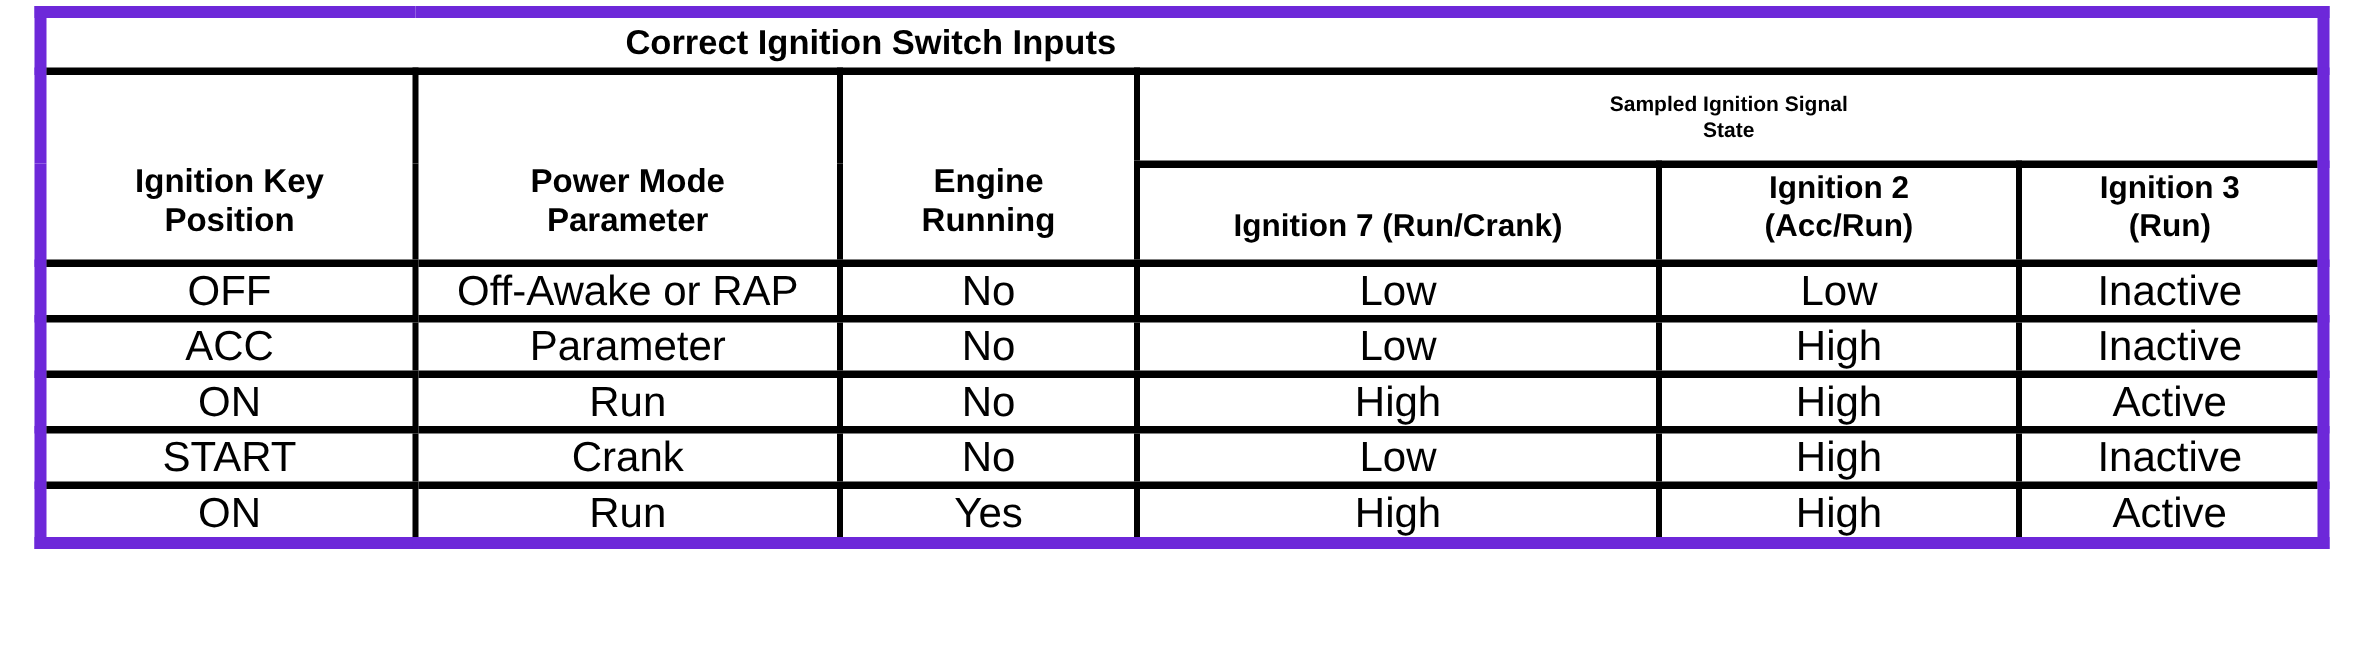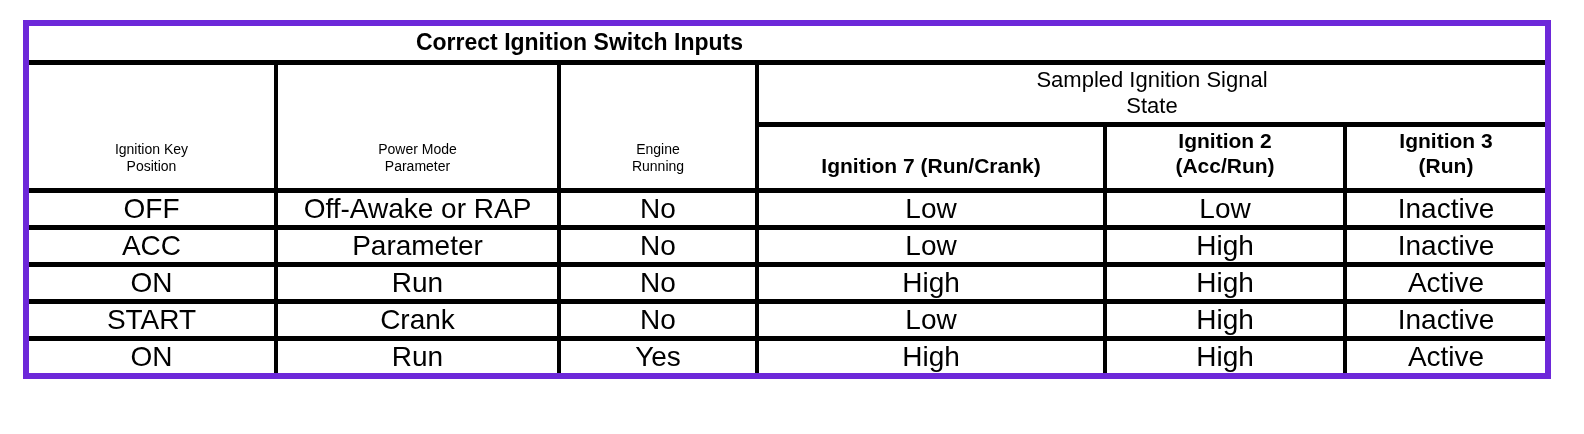--- a/index.html
+++ b/index.html
@@ -11,25 +11,25 @@
     position: relative;
     width: 1584px;
     height: 434px;
     background: #ffffff;
     font-family: "Liberation Sans", sans-serif;
     color: #000000;
   }
   table.ign-table {
     position: absolute;
     left: 23px;
-    top: 20px;
+    top: 4px;
     width: 1522px;
     border-collapse: collapse;
     table-layout: fixed;
-    border: 6px solid #6d28d9;
+    border: 8px solid #6d28d9;
   }
   .ign-table th,
   .ign-table td {
     border: 4px solid #000000;
     border-top-width: 5px;
     border-bottom-width: 5px;
     padding: 0;
     text-align: center;
     white-space: pre-line;
     overflow: hidden;
@@ -40,29 +40,29 @@
     font-weight: bold;
     font-size: 23px;
     vertical-align: middle;
     text-align: center;
     padding-right: 415px; 
   }
   
   tr.head-a { height: 62px; }
   tr.head-b { height: 66px; }
   th.rowspan-head {
-    font-weight: normal;
-    font-size: 14px;
+    font-weight: bold;
+    font-size: 22px;
     line-height: 1.18;
     vertical-align: bottom;
     padding-bottom: 13px;
   }
   th.group-head {
-    font-weight: normal;
-    font-size: 22px;
+    font-weight: bold;
+    font-size: 14px;
     line-height: 1.18;
     vertical-align: middle;
   }
   th.sub-head {
     font-weight: bold;
     font-size: 21px;
     line-height: 1.18;
     vertical-align: bottom;
     padding-bottom: 9px;
   }

